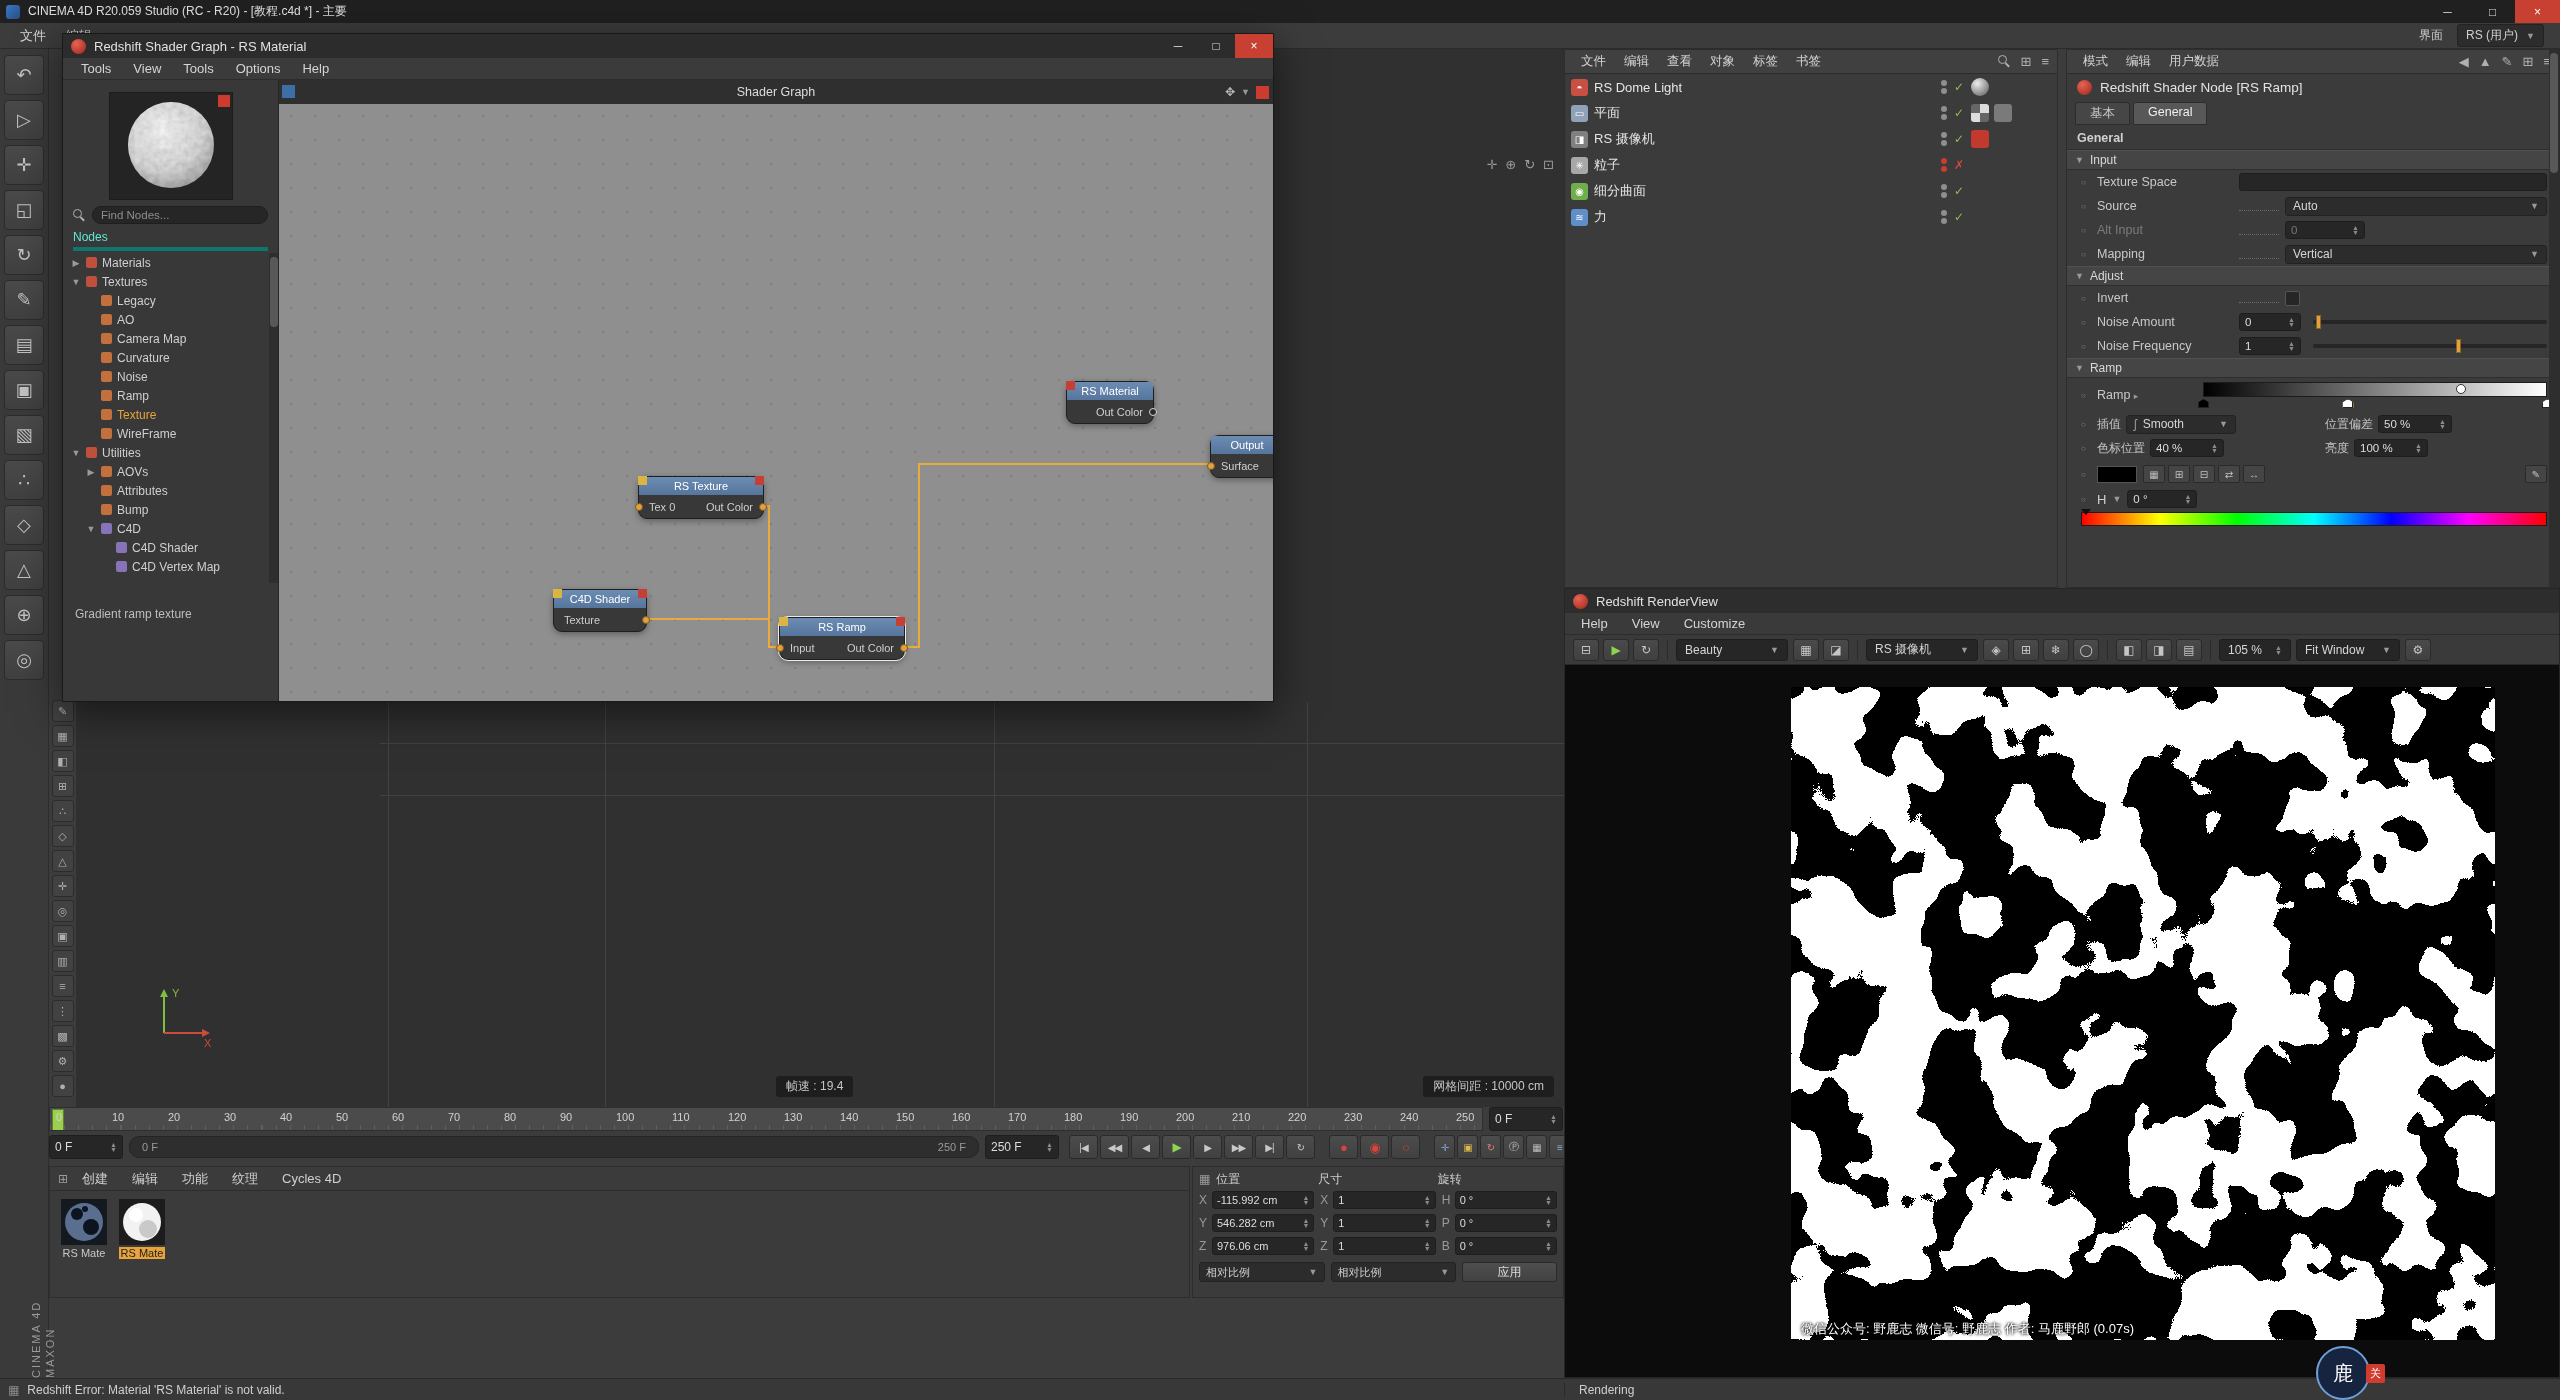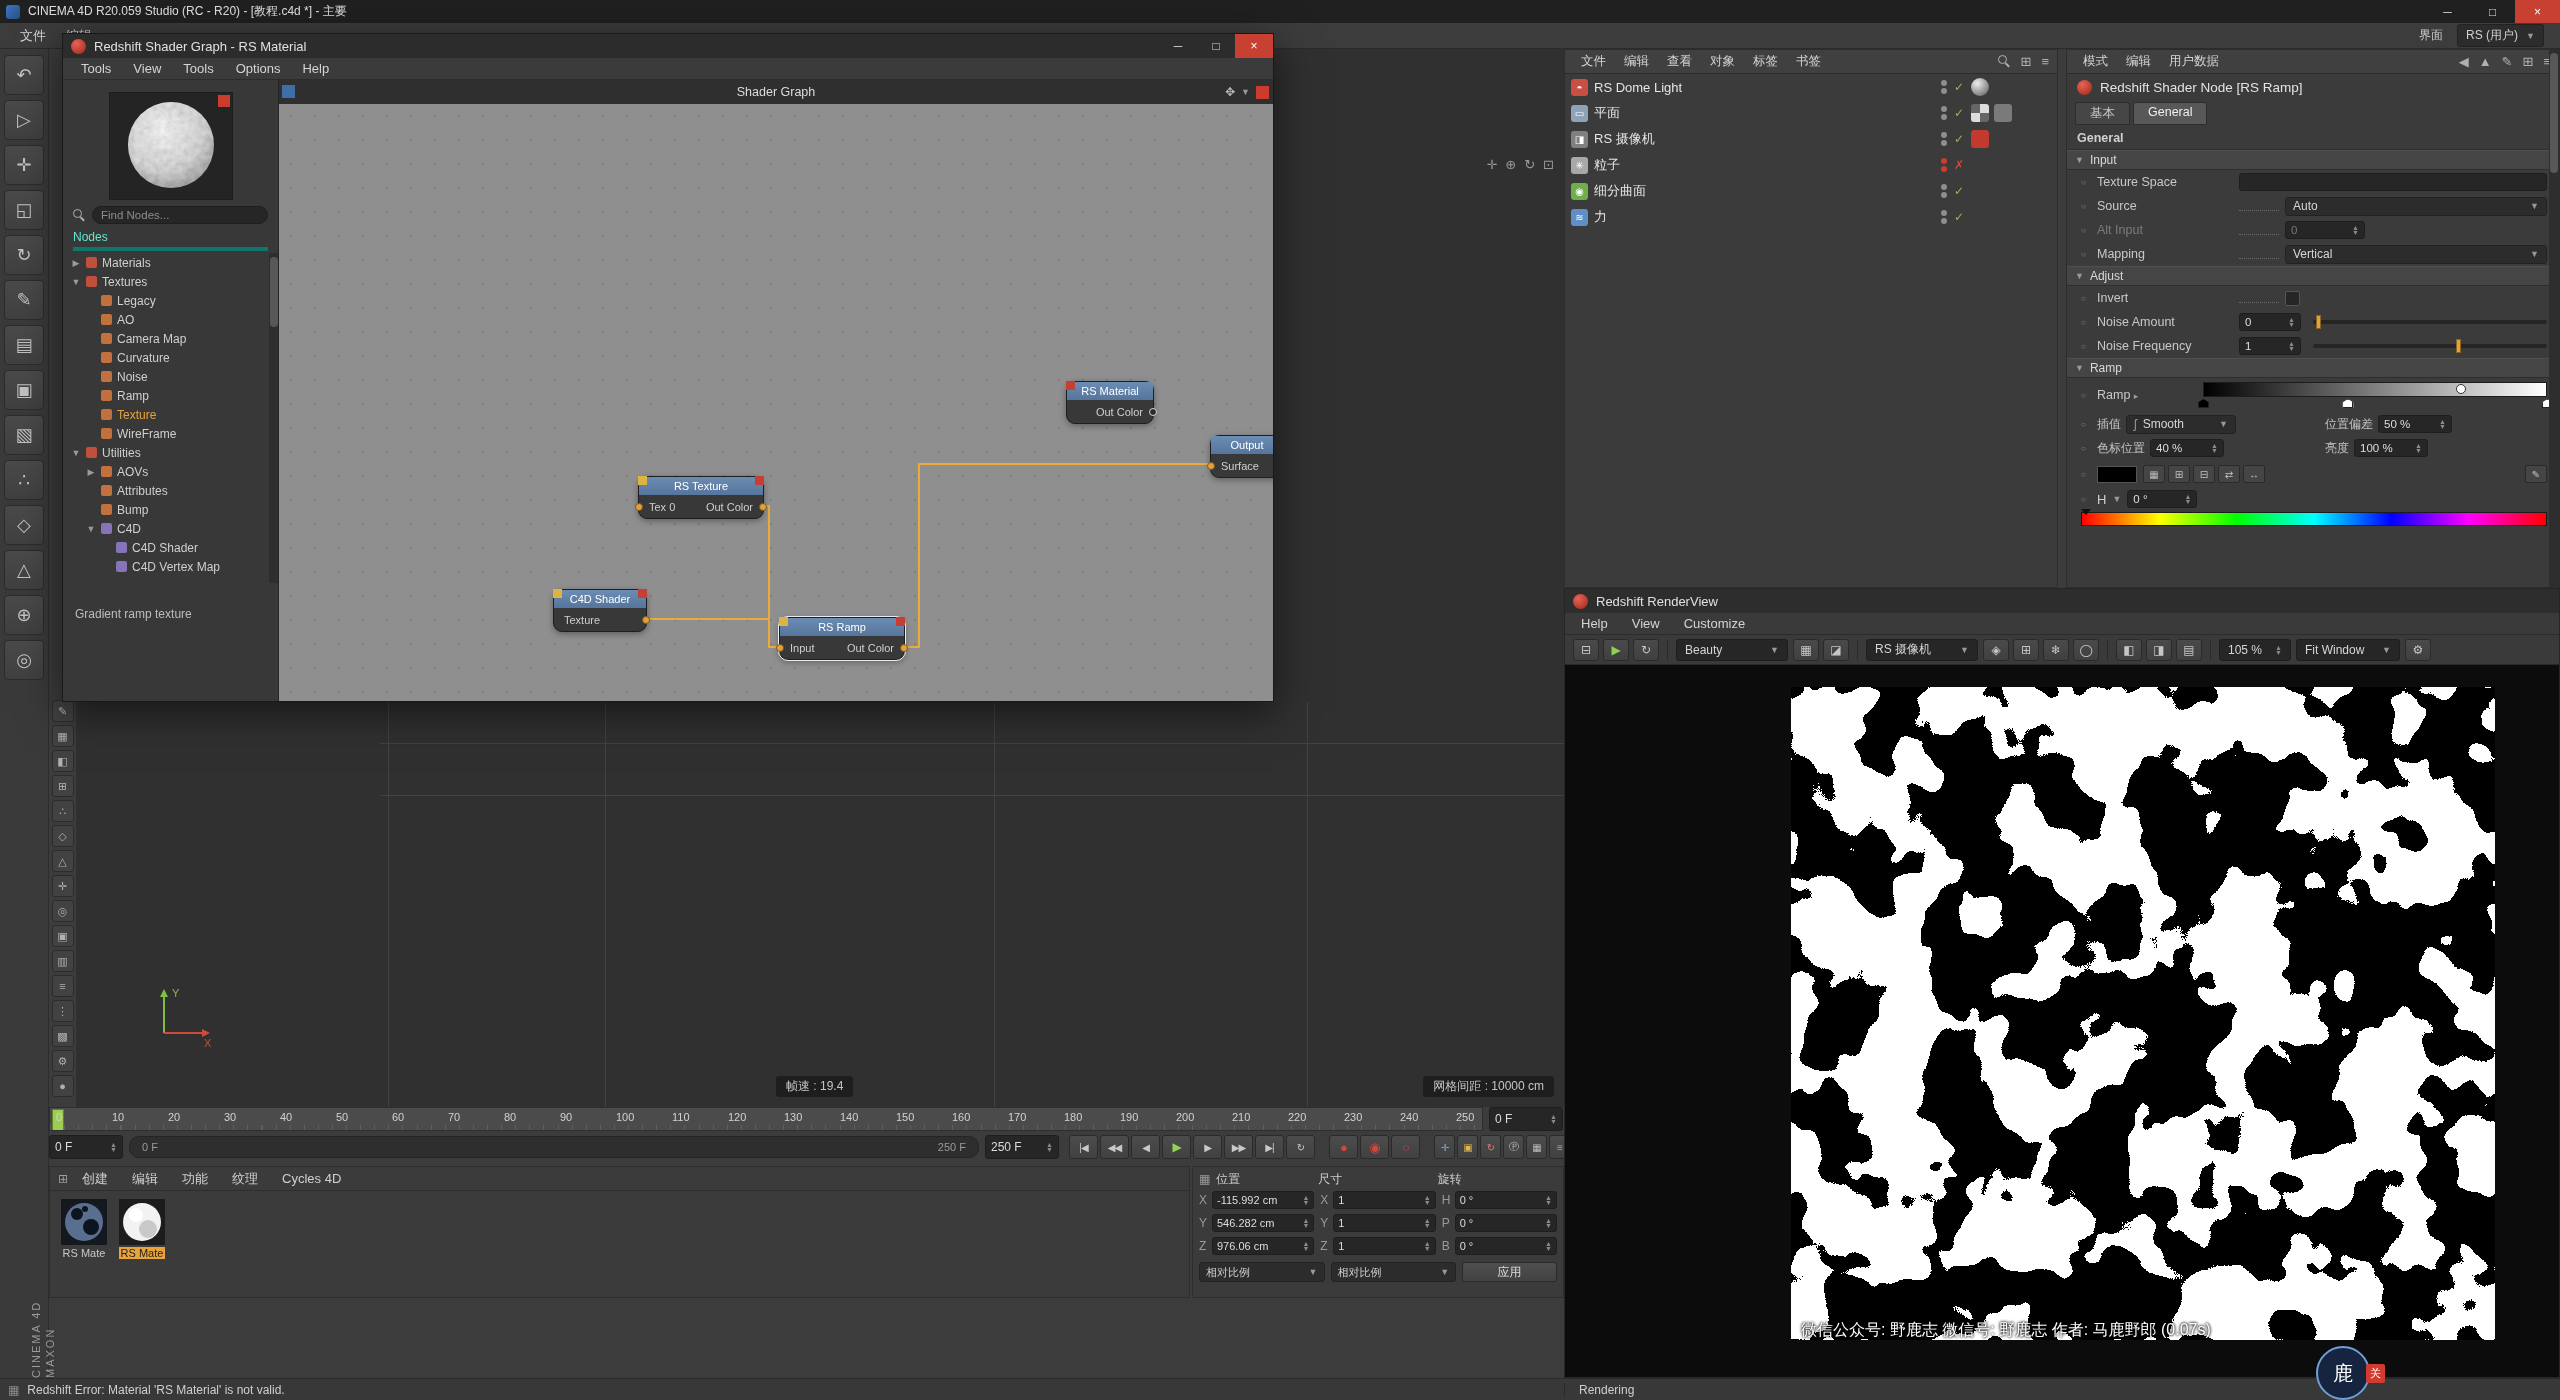--- a/index.html
+++ b/index.html
@@ -141,21 +141,21 @@
   
   #rv{position:absolute;left:1564px;top:588px;width:996px;height:790px;background:#323232;border:1px solid #262626;}
   #rv-title{height:24px;background:#2d2d2d;display:flex;align-items:center;gap:8px;padding:0 8px;font-size:13px;color:#e0e0e0;}
   #rv-menus{height:22px;display:flex;align-items:center;gap:4px;padding:0 6px;background:#3a3a3a;border-bottom:1px solid #2c2c2c;}
   #rv-toolbar{height:30px;display:flex;align-items:center;gap:5px;padding:0 8px;background:#3a3a3a;border-bottom:1px solid #282828;}
   .rv-btn{width:26px;height:22px;background:linear-gradient(#4a4a4a,#404040);border:1px solid #2a2a2a;border-radius:3px;display:flex;align-items:center;justify-content:center;font-size:12px;color:#c6c6c6;}
   .rv-select{height:22px;background:#262626;border:1px solid #1e1e1e;border-radius:3px;display:flex;align-items:center;padding:0 8px;gap:8px;font-size:12px;color:#d6d6d6;}
   .sep{width:1px;height:20px;background:#2a2a2a;margin:0 3px;}
   #rv-canvas{position:absolute;left:0;top:76px;right:0;bottom:0;background:#0c0c0c;overflow:hidden;}
   #render-img{position:absolute;left:226px;top:22px;width:704px;height:653px;}
-  #watermark{position:absolute;left:236px;top:655px;font-size:16px;color:#fff;text-shadow:0 0 3px #000,0 0 3px #000;}
+  #watermark{position:absolute;left:236px;top:655px;font-size:13px;color:#fff;text-shadow:0 0 3px #000,0 0 3px #000;}
 
   
   #statusbar{position:absolute;left:0;top:1378px;width:2560px;height:22px;background:#383838;border-top:1px solid #2a2a2a;display:flex;align-items:center;font-size:12px;color:#cfcfcf;}
   #status-left{display:flex;align-items:center;gap:8px;padding-left:8px;width:1564px;}
   #status-right{padding-left:14px;border-left:1px solid #2a2a2a;}
   #badge{position:absolute;left:2316px;top:1346px;width:54px;height:54px;border-radius:50%;background:#16243f;border:2px solid #6fa0d8;display:flex;align-items:center;justify-content:center;color:#fff;font-size:20px;z-index:60;}
   #badge-close{position:absolute;left:2366px;top:1364px;width:19px;height:19px;background:#d23b2f;color:#fff;font-size:11px;display:flex;align-items:center;justify-content:center;z-index:61;border-radius:2px;}
 
   
   #sw{position:absolute;left:62px;top:33px;width:1212px;height:669px;background:#3b3b3b;border:1px solid #191919;box-shadow:0 10px 40px rgba(0,0,0,.55);z-index:50;}

